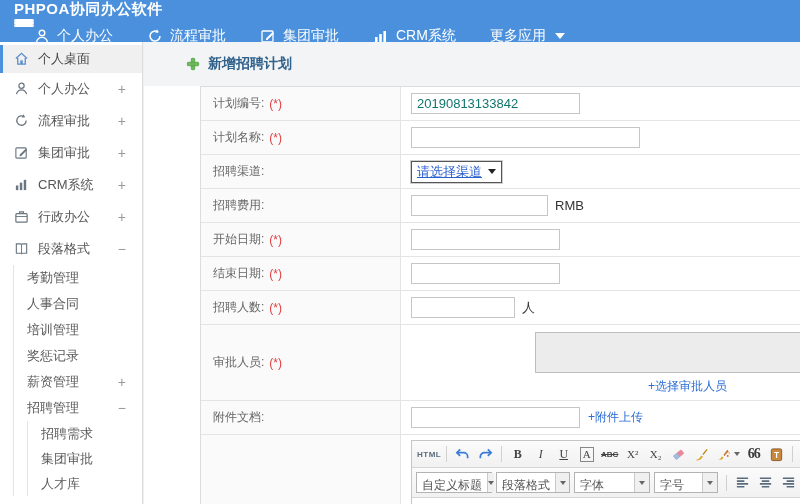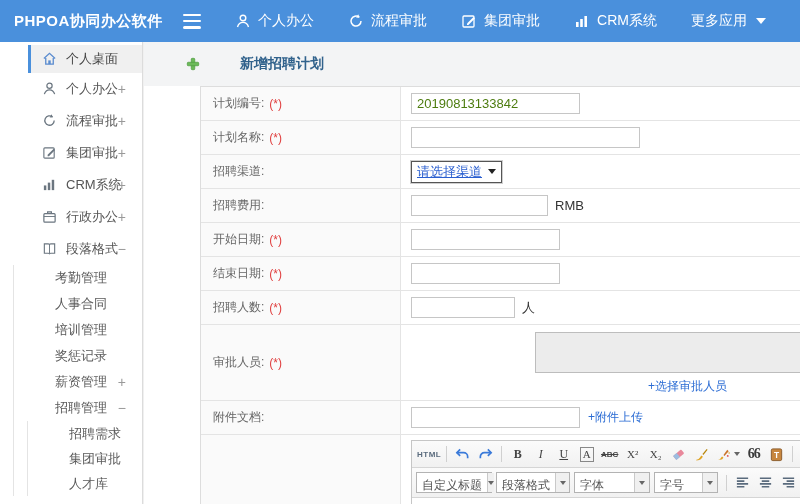--- a/index.html
+++ b/index.html
@@ -2,63 +2,63 @@
 <html><head>
 <meta charset="utf-8">
 <style>
   * { margin:0; padding:0; box-sizing:border-box; }
   html,body { width:800px; height:504px; }
   body { font-family:"Liberation Sans","DejaVu Sans",sans-serif; background:#fff; }
   .screen { position:relative; width:800px; height:504px; overflow:hidden; background:#fff; }
 
   
   .topbar { position:absolute; top:0; left:0; width:800px; height:42px;
-            background:#4a90dc; display:flex; align-items:center; color:#fff; }
+            background:#4a90dc; display:flex; align-items:flex-start; color:#fff;flex-direction:column; }
   .brand { font-size:15px; font-weight:bold; padding-left:14px; width:182px; letter-spacing:.5px; }
   .hamburger { width:20px; height:15px; display:flex; flex-direction:column;
                justify-content:space-between; margin-left:14px; cursor:pointer; }
   .hamburger i { display:block; height:2.5px; background:#fff; border-radius:2px; }
   .topnav { display:flex; align-items:center; margin-left:34px; }
   .nav-item { display:flex; align-items:center; gap:7px; color:#fff; font-size:14px;
               margin-right:34px; cursor:pointer; white-space:nowrap; }
   .nico { width:16px; height:16px; display:inline-flex; }
   .nico svg { width:16px; height:16px; }
   .caret { width:0; height:0; border-left:5px solid transparent; border-right:5px solid transparent;
            border-top:6px solid #fff; margin-left:2px; }
 
   
   .sidebar { position:absolute; top:42px; left:0; width:143px; height:462px;
              background:#fff; border-right:1px solid #dcdcdc; box-shadow:1px 0 0 #f0f0f0; padding-top:3px; }
   .s-item { position:relative; display:flex; align-items:center; height:32px;
-            padding-left:14px; color:#555; font-size:13px; cursor:pointer;margin-left:28px; }
+            padding-left:14px; color:#555; font-size:13px; cursor:pointer; }
   .s-item.active { background:#f0f0f0; border-left:3px solid #4a90dc; padding-left:11px; height:28px; color:#444; }
   .s-ico { width:16px; height:16px; margin-right:8px; display:inline-flex; color:#6b7680; }
   .s-ico svg { width:15px; height:15px; }
   .s-toggle { position:absolute; right:16px; color:#999; font-size:14px; font-weight:normal; cursor:pointer; }
   .s-sub { margin-left:13px; border-left:1px solid #e4e4e4; }
   .s-sub .s-item { height:26px; padding-left:13px; font-size:13px; color:#5a5a5a; }
   .s-sub2 { margin-left:13px; border-left:1px solid #e4e4e4; }
   .s-sub2 .s-item { height:25px; padding-left:13px; }
 
   
   .content { position:absolute; top:42px; left:144px; width:656px; height:462px; background:#fff; }
-  .band { height:44px; background:#f3f4f5; display:flex; align-items:center; padding-left:42px;gap:32px; }
+  .band { height:44px; background:#f3f4f5; display:flex; align-items:center; padding-left:42px; }
   .plus-ico { width:14px; height:14px; margin-right:8px; display:inline-flex; }
   .page-title { font-size:14px; font-weight:bold; color:#31628c; }
 
   
   .ftable { position:absolute; left:56px; top:44px; width:765px;
             border:1px solid #ddd; border-bottom:none; background:#fff; }
   .f-row { display:flex; border-bottom:1px solid #e4e4e4; min-height:34px; }
   .f-label { width:200px; background:#fafafa; border-right:1px solid #e4e4e4;
              display:flex; align-items:center; padding-left:12px;
              font-size:12px; color:#666; flex-shrink:0; }
   .req { color:#e04040; font-style:normal; margin-left:5px; font-size:12px; }
   .f-value { flex:1; display:flex; align-items:center; padding-left:10px; background:#fff; }
-  .f-input { border:1px solid #c6c6c6; height:21px; padding:0 5px; font-size:13px; color:#4d7c0f;
+  .f-input { border:1px solid #c6c6c6; height:21px; padding:0 5px; font-size:13px; color:#0f766e;
              font-family:"Liberation Sans",sans-serif; background:#fff; }
   .f-suffix { font-size:13px; color:#333; margin-left:7px; }
   .blue-link { color:#2b6cd4; font-size:12px; text-decoration:none; cursor:pointer; }
   .fselect { display:inline-flex; align-items:center; height:22px; padding:0 5px;
              border:1px solid #555; box-shadow:0 0 0 1px #cfcfcf; background:#fff; cursor:pointer; }
   .fselect .sv { color:#2a5fd0; font-size:13px; text-decoration:underline; }
   .sel-caret { width:0; height:0; border-left:4px solid transparent; border-right:4px solid transparent;
                border-top:5px solid #222; margin-left:6px; }
   .ta-wrap { display:flex; flex-direction:column; padding:7px 0 5px 10px; }
   .f-textarea { width:305px; height:57px; background:#ececec; border:1px solid #bdbdbd;

